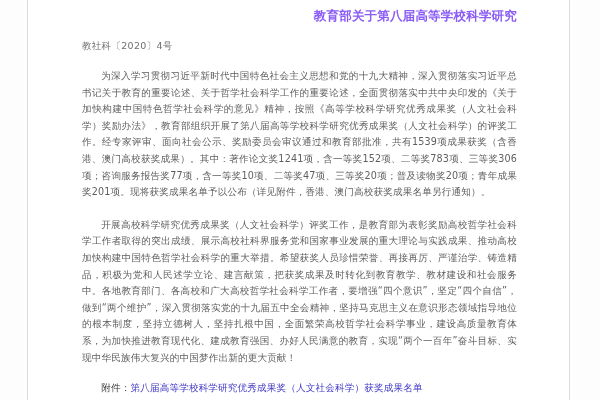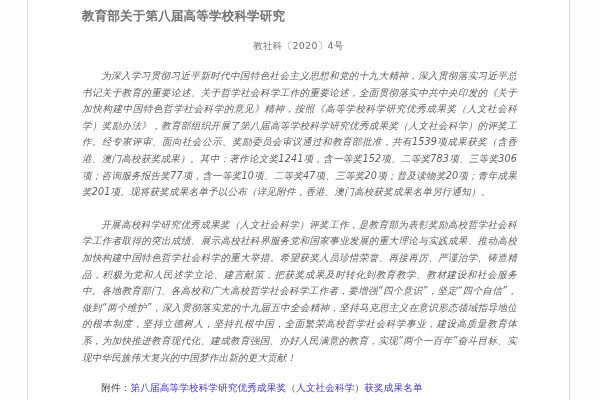--- a/index.html
+++ b/index.html
@@ -36,35 +36,35 @@
     overflow: hidden;
   }
 
   .page-inner {
     padding: 7px 52px 0 54px;
     box-sizing: border-box;
     height: 100%;
   }
 
   .doc-title {
-    text-align: left;
+    text-align: right;
     font-weight: bold;
-    color: #737373;
+    color: #8b5cf6;
     font-size: 12.5px;
     line-height: 17px;
     letter-spacing: 0.2px;
     margin: 0;
   }
   .doc-title .title-line {
     display: block;
     white-space: nowrap;
   }
 
   .doc-number {
-    text-align: center;
+    text-align: left;
     color: #6f6f6f;
     font-size: 9.5px;
     line-height: 12px;
     margin-top: 16px;
     margin-right: 2px;
     letter-spacing: 0.3px;
   }
 
   .body-block {
     margin-top: 15px;
@@ -72,21 +72,20 @@
 
   .body-para {
     color: #5e5e5e;
     font-size: 9.6px;
     line-height: 16.6px;
     text-align: justify;
     text-justify: inter-character;
     text-indent: 2em;
     margin: 16px 0 14px 0;
     letter-spacing: 0.15px;
-    font-style: italic;
   }
 
   .attachment-line {
     margin-top: 4px;
     font-size: 9.6px;
     line-height: 16px;
     color: #3a3a3a;
     text-indent: 2em;
     letter-spacing: 0.15px;
     white-space: nowrap;

